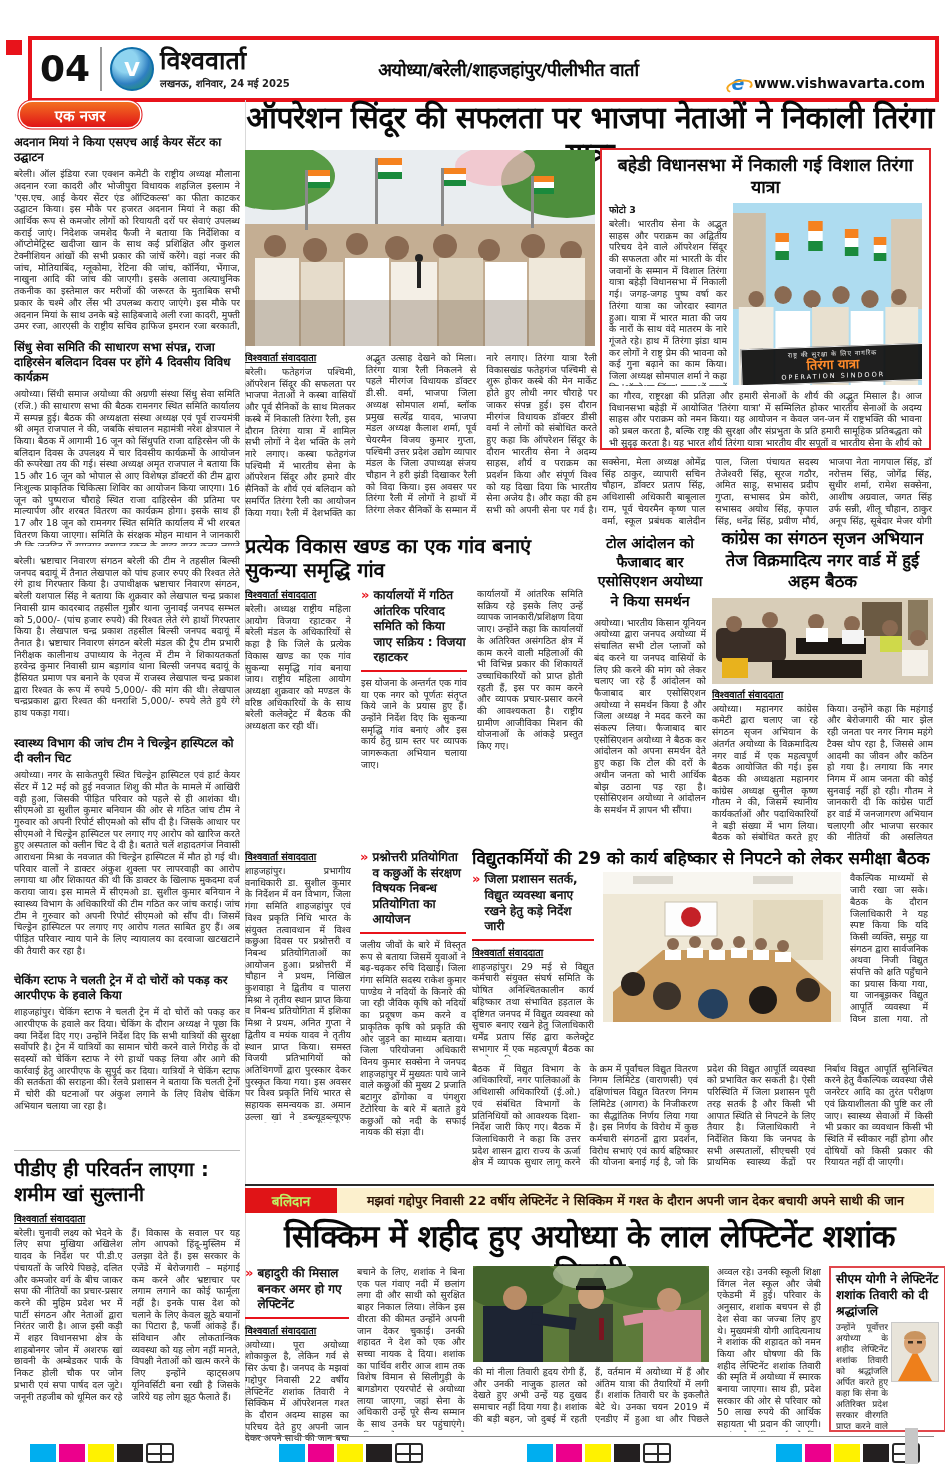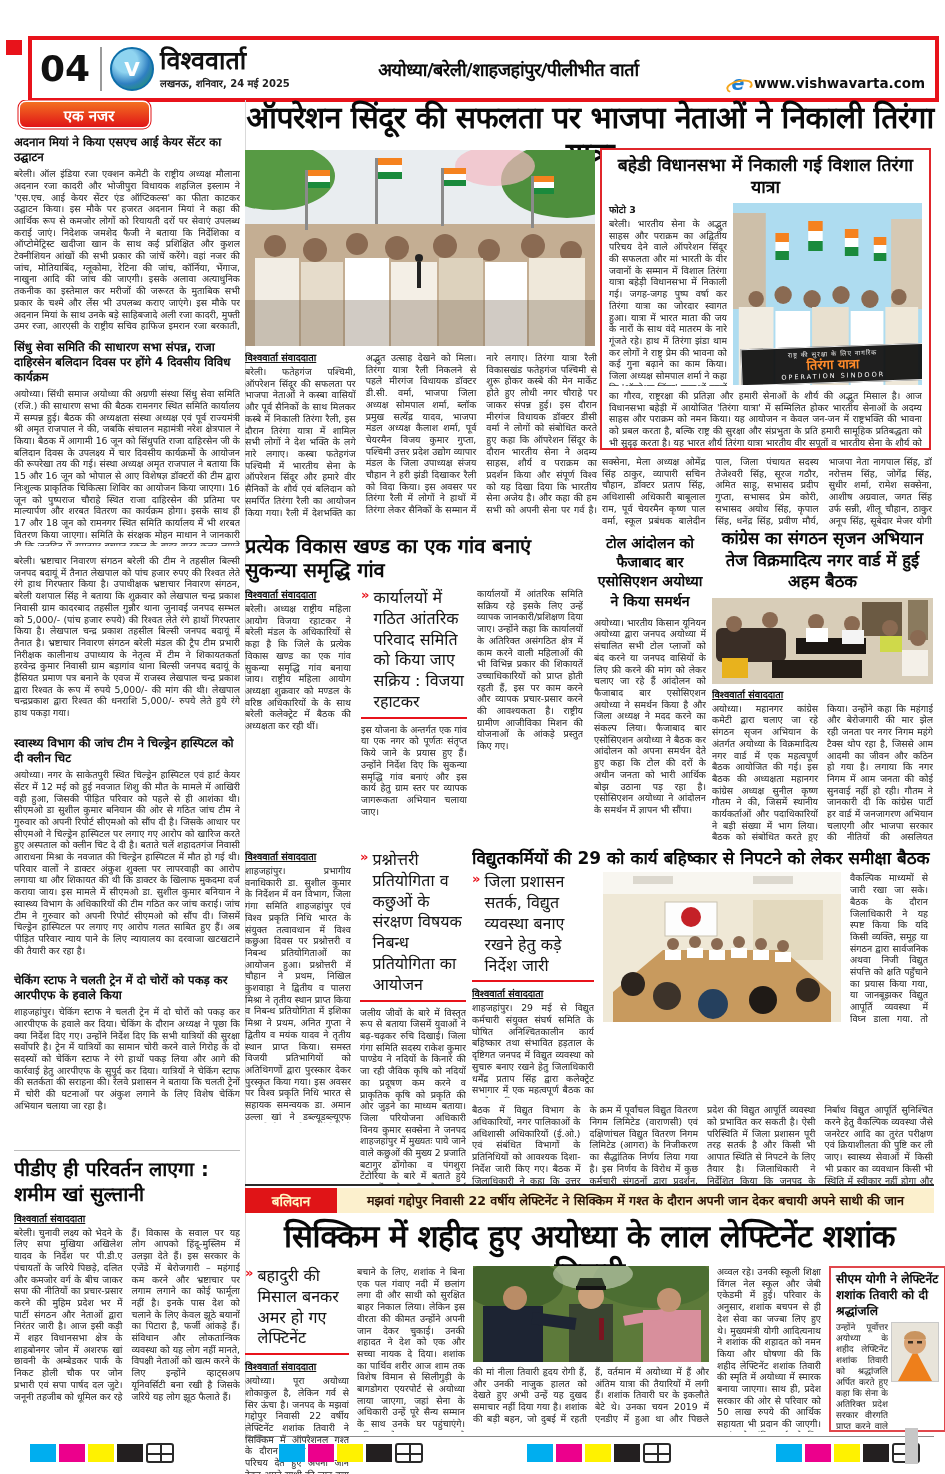--- a/index.html
+++ b/index.html
@@ -23,29 +23,29 @@
   .e-icon{position:relative;width:22px;height:22px;border-radius:50%;color:#1b7fd4;font-weight:800;
           font-size:19px;line-height:22px;text-align:center;font-style:italic;}
   .e-icon::after{content:"";position:absolute;left:-1px;top:8px;width:23px;height:9px;border:2px solid #f4a61d;
                  border-radius:50%;border-bottom-color:transparent;transform:rotate(-12deg);}
   .site-text{font-size:13.5px;font-weight:700;color:#101010;}
   
   .body-text{font-size:9.3px;line-height:1.26;text-align:justify;color:#1d1d1d;overflow:hidden;}
   .byline{font-weight:700;font-size:9.6px;color:#111;margin-bottom:2px;text-decoration:underline;}
   .rail{position:absolute;left:14px;top:100px;width:226px;height:1340px;overflow:hidden;
         border-right:1px solid #d9d9d9;padding-right:5px;box-sizing:content-box;}
-  .eknajar{width:120px;height:25px;margin:2px 0 8px 6px;border-radius:6px;
+  .eknajar{width:120px;height:25px;margin:2px 0 8px 6px;border-radius:12px;
            background:linear-gradient(#f37021,#e01417);color:#fff;font-weight:800;font-size:15px;
-           display:flex;align-items:center;justify-content:center;box-shadow:0 0 0 1.5px #fff,0 0 0 2.5px #e01417;padding-left:9px;}
+           display:flex;align-items:center;justify-content:center;box-shadow:0 0 0 1.5px #fff,0 0 0 2.5px #e01417;}
   .rail-story{margin-bottom:9px;}
   .rail-h{font-size:11.6px;font-weight:700;line-height:1.3;color:#0d0d0d;margin-bottom:3px;}
   .rule{height:1px;background:#bdbdbd;margin:6px 0;}
   .callout{display:flex;gap:4px;align-items:flex-start;margin-bottom:3px;}
   .callout .mark{color:#e8131b;font-weight:800;font-size:13px;line-height:1;}
-  .callout .ctext{font-weight:400;font-size:16px;line-height:1.3;color:#161616;}
+  .callout .ctext{font-weight:700;font-size:12px;line-height:1.3;color:#161616;}
   .callout-rule{height:2px;background:#e8131b;margin:4px 0 5px;}
   .photo{background:#dcdcdc;position:relative;overflow:hidden;}
   .photo svg{display:block;width:100%;height:100%;}
   
   .lead-h{left:245px;top:100px;width:690px;font-size:30px;font-weight:800;line-height:1.2;
           color:#0a0a0a;text-align:center;letter-spacing:-.5px;}
   .behedi{left:600px;top:148px;width:331px;height:302px;border:2.5px solid #e0262b;background:#fff;
           padding:5px 7px;box-sizing:border-box;overflow:hidden;}
   .behedi-h{font-size:17.6px;font-weight:800;text-align:center;line-height:1.25;margin-bottom:4px;color:#0c0c0c;}
   .behedi-row{display:flex;gap:6px;}
@@ -58,21 +58,21 @@
   .banner-l3{font-size:6.5px;color:#fff;letter-spacing:2px;}
   
   .suk-h{font-size:20px;font-weight:800;line-height:1.2;color:#0b0b0b;margin-bottom:6px;}
   .colrow{display:flex;gap:10px;}
   .toll-h{font-size:14.2px;font-weight:800;text-align:center;line-height:1.35;margin-bottom:6px;color:#0c0c0c;}
   .cong-h{font-size:16.6px;font-weight:800;text-align:center;line-height:1.3;margin-bottom:5px;color:#0b0b0b;}
   .turtle-h{font-size:18.4px;font-weight:800;text-align:center;line-height:1.25;margin-bottom:5px;color:#0b0b0b;}
   .power-h{font-size:17px;font-weight:800;line-height:1.2;margin-bottom:4px;color:#0b0b0b;}
   
   .balidan-band{left:245px;top:1188px;width:689px;height:25px;display:flex;}
-  .balidan-label{background:#e01417;color:#fef9c3;font-weight:800;font-size:13.5px;width:92px;
+  .balidan-label{background:#e01417;color:#bef264;font-weight:800;font-size:13.5px;width:92px;
                  display:flex;align-items:center;justify-content:center;flex:0 0 auto;}
   .kicker{flex:1;background:#fcf0cd;color:#2d1506;font-weight:700;font-size:12.6px;
           display:flex;align-items:center;justify-content:center;}
   .martyr-h{left:245px;top:1218px;width:689px;font-size:31px;font-weight:800;text-align:center;
             letter-spacing:-.5px;color:#090909;line-height:1.2;}
   .yogi-box{border:2px solid #e0474c;padding:4px 5px;box-sizing:border-box;overflow:hidden;background:#fff;}
   .yogi-title{font-size:12.2px;font-weight:800;line-height:1.3;color:#0c0c0c;margin-bottom:2px;}
   .yogi-photo{float:right;width:46px;height:58px;margin:0 0 2px 3px;border:1px solid #c9c9c9;}
   
   .pda-h{font-size:19.5px;font-weight:800;text-align:left;line-height:1.3;color:#0b0b0b;margin:6px 0 4px;}

